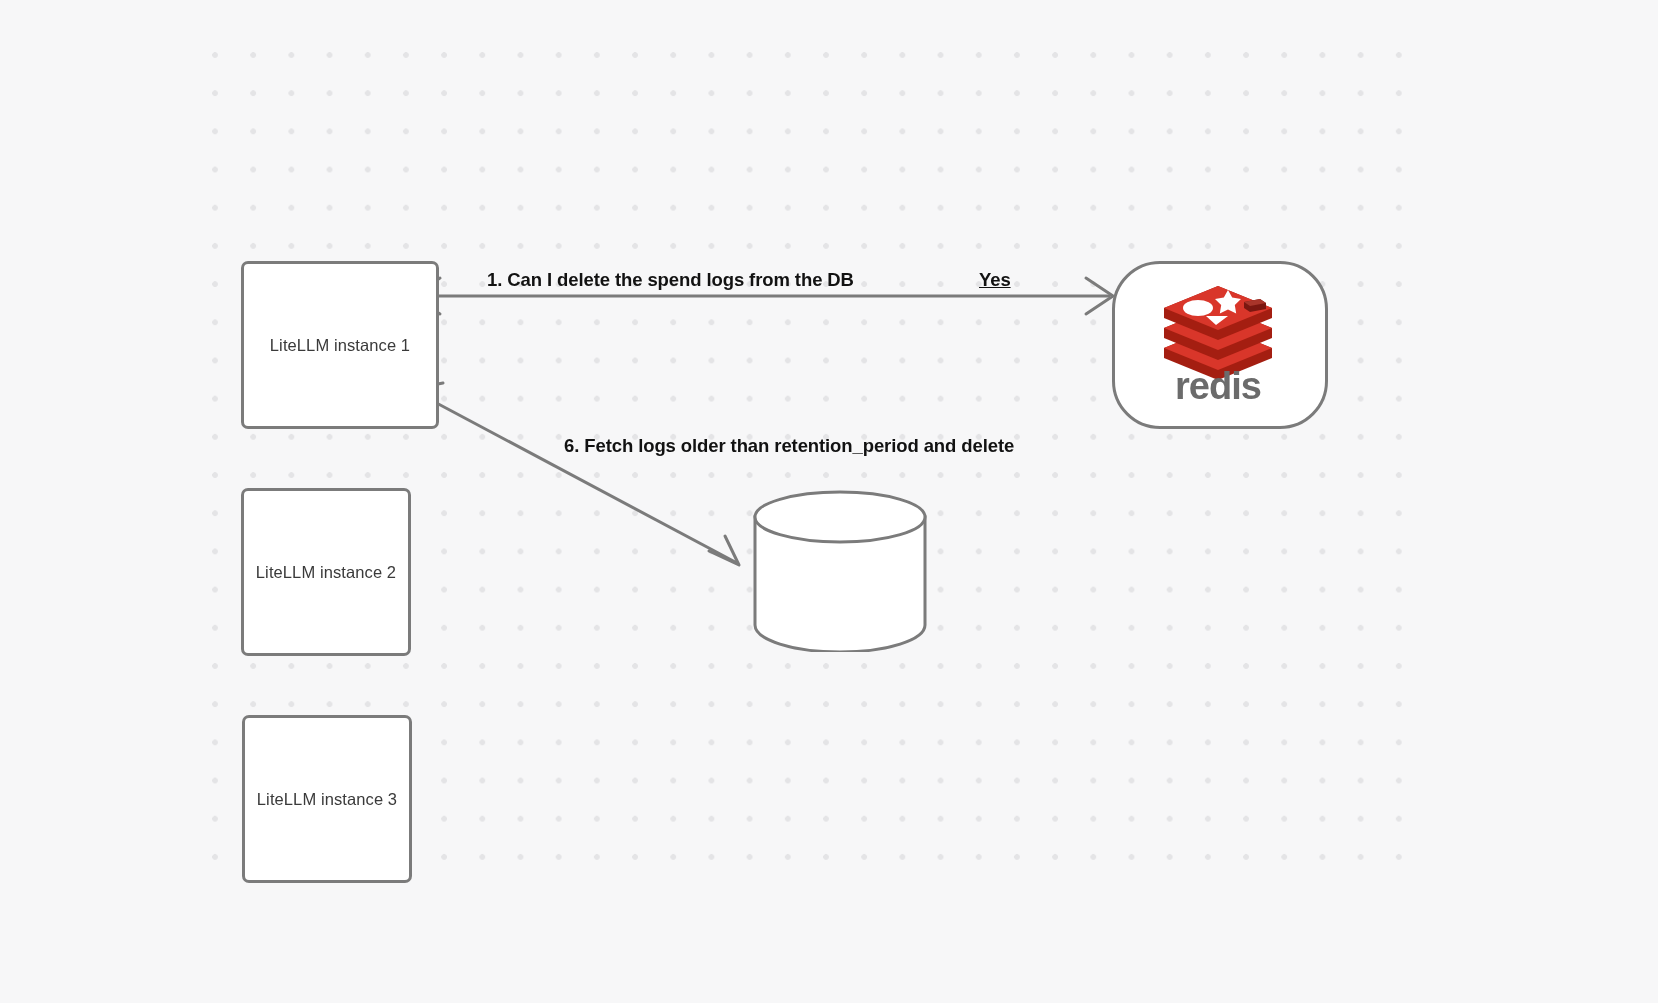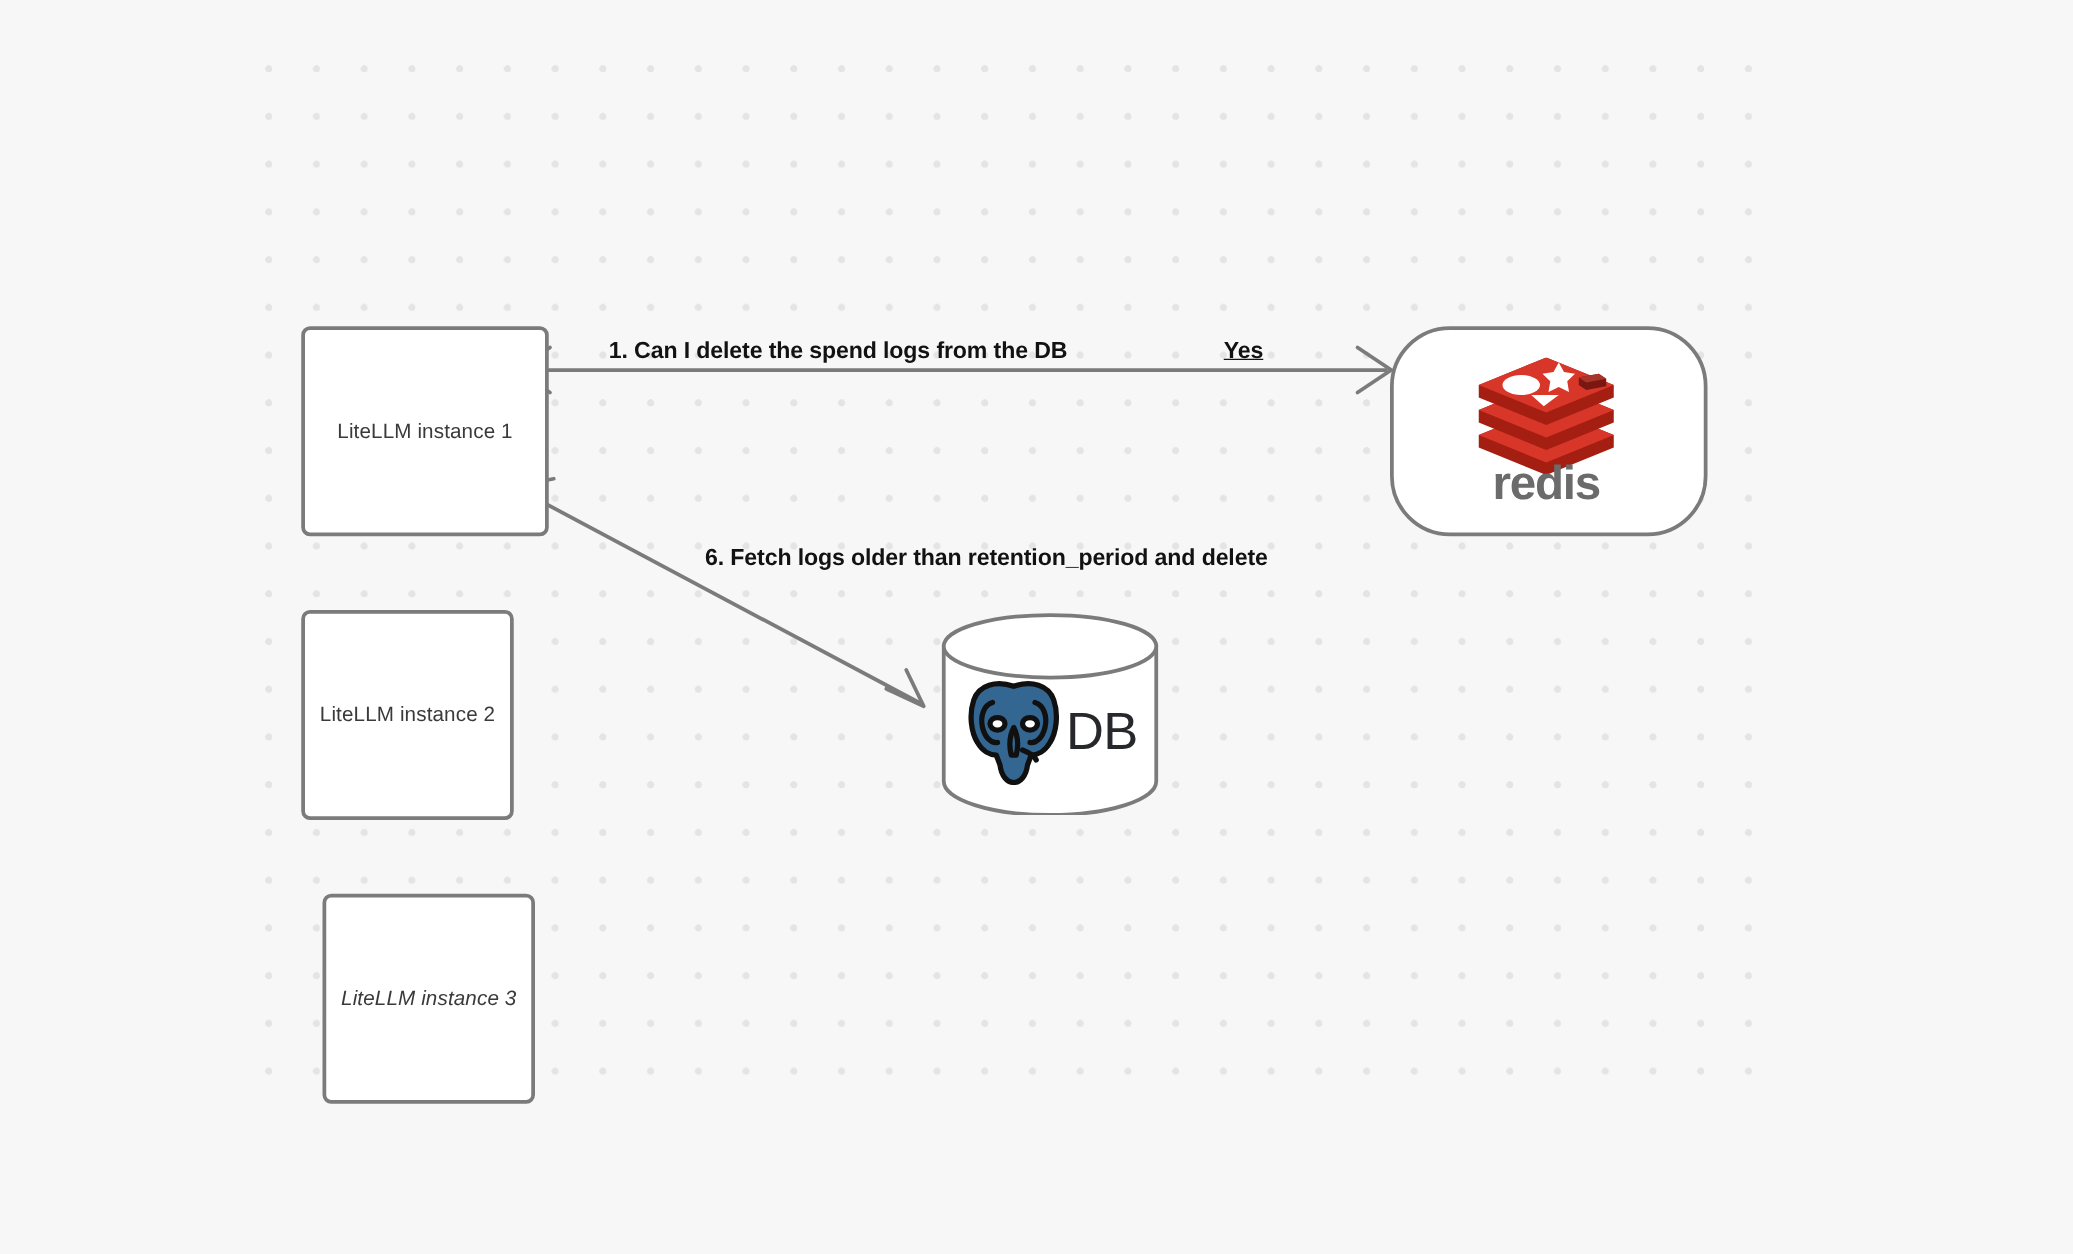--- a/index.html
+++ b/index.html
@@ -51,28 +51,28 @@
   .node-box-label {
     font-size: 16.5px;
     color: #3a3a3a;
     font-family: "Liberation Sans", sans-serif;
     letter-spacing: .1px;
     white-space: nowrap;
   }
 
   #node-litellm-1 { left: 241px; top: 261px;  width: 198px; height: 168px; }
   #node-litellm-2 { left: 241px; top: 488px;  width: 170px; height: 168px; }
-  #node-litellm-3 { left: 258px; top: 715px;  width: 170px; height: 168px; font-style: italic; }
+  #node-litellm-3 { left: 242px; top: 715px;  width: 170px; height: 168px; }
 
   
   #node-redis {
     position: absolute;
     left: 1112px;
     top: 261px;
-    width: 254px;
+    width: 216px;
     height: 168px;
     background: #ffffff;
     border: 3px solid #7b7b7b;
     border-radius: 48px;
     box-sizing: border-box;
     display: flex;
     flex-direction: column;
     align-items: center;
     justify-content: center;
   }
@@ -201,44 +201,13 @@
 </div>
 
 <div id="node-database">
   <svg id="db-cylinder-svg" viewBox="0 0 176 162" xmlns="http://www.w3.org/2000/svg">
 
     <path d="M3 27 L3 135 A85 27 0 0 0 173 135 L173 27 Z" fill="#ffffff" stroke="#7b7b7b" stroke-width="3"></path>
 
     <ellipse cx="88" cy="27" rx="85" ry="25" fill="#ffffff" stroke="#7b7b7b" stroke-width="3"></ellipse>
   </svg>
 
-  <div id="db-content">
-    <svg width="82" height="86" viewBox="0 0 82 86" xmlns="http://www.w3.org/2000/svg">
-      <g stroke="#101010" stroke-width="4.2" stroke-linejoin="round" stroke-linecap="round">
-
-        <path d="M41 7
-                 C27 2 13 6 9 18
-                 C5 30 7 44 12 52
-                 C16 59 22 62 27 62
-                 L30 70
-                 C31 79 36 84 41 84
-                 C46 84 51 79 52 70
-                 L55 62
-                 C60 62 66 59 70 52
-                 C75 44 77 30 73 18
-                 C69 6 55 2 41 7 Z" fill="#336791"></path>
-
-        <path d="M24 20 C17 22 14 31 16 40 C18 48 23 53 28 52" fill="#336791"></path>
-
-        <path d="M58 20 C65 22 68 31 66 40 C64 48 59 53 54 52" fill="#336791"></path>
-
-        <path d="M41 40 C38 46 37 54 39 62 L43 62 C45 54 44 46 41 40 Z" fill="#336791"></path>
-
-        <ellipse cx="28" cy="37" rx="6" ry="5" fill="#ffffff"></ellipse>
-
-        <ellipse cx="54" cy="37" rx="6" ry="5" fill="#ffffff"></ellipse>
-
-        <path d="M48 58 C53 60 57 62 59 66" fill="none"></path>
-      </g>
-    </svg>
-    <span id="db-text-label">DB</span>
-  </div>
 </div>
 
 </body></html>

